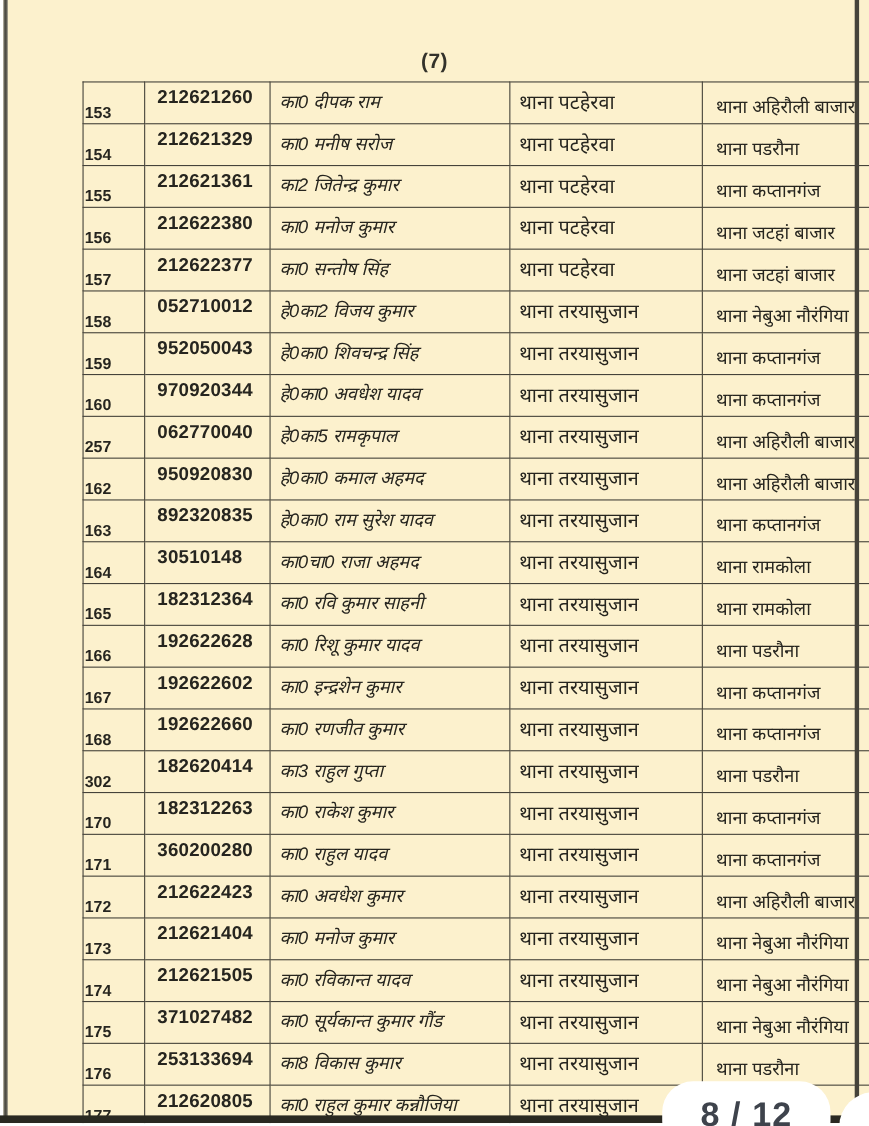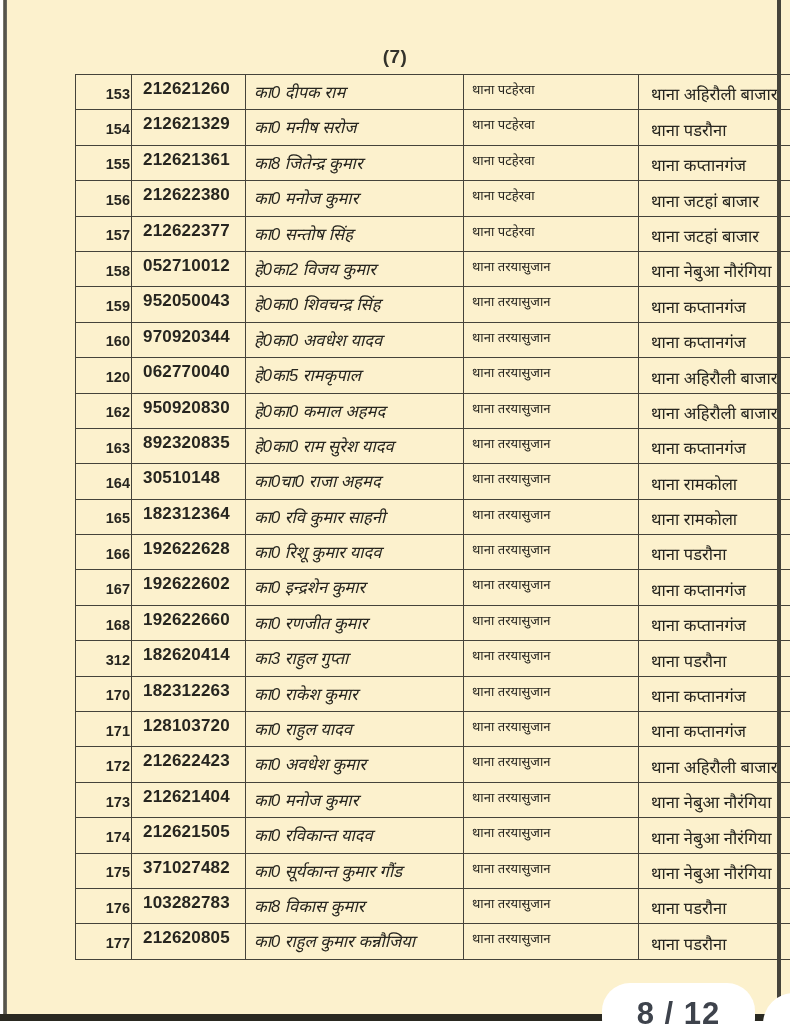--- a/index.html
+++ b/index.html
@@ -23,24 +23,24 @@
 
   table.roster{
     position:absolute;left:75px;top:74px;width:693px;height:886px;
     border-collapse:collapse;table-layout:fixed;
   }
   table.roster td{
     border:1.6px solid #45433a;
     color:#26251f;overflow:hidden;white-space:nowrap;
   }
   table.roster tr{height:35.4px;}
-  td.c0{width:53px;text-align:right;font-weight:bold;font-size:14.5px;vertical-align:middle;padding-top:4px;}
+  td.c0{width:53px;text-align:left;font-weight:bold;font-size:14.5px;vertical-align:middle;padding-top:20px;}
   td.c1{width:102px;font-weight:bold;font-size:17px;vertical-align:top;padding:4px 0 0 11px;letter-spacing:0.2px;}
   td.c2{width:209px;font-size:16.5px;vertical-align:top;padding:5px 0 0 8px;font-style:italic;}
-  td.c3{width:166px;font-size:13px;vertical-align:top;padding:5px 0 0 8px;}
+  td.c3{width:166px;font-size:18px;vertical-align:top;padding:5px 0 0 8px;}
   td.c4{width:163px;font-size:16.5px;vertical-align:bottom;padding:0 0 4px 12px;}
 
   .page-pill{
     position:absolute;left:602px;top:983px;width:153px;height:64px;
     background:#ffffff;border-radius:28px;z-index:5;
     display:flex;justify-content:center;align-items:flex-start;
   }
   .page-pill span{
     margin-top:13px;font-size:31px;font-weight:600;color:#3e434c;letter-spacing:1px;
   }
@@ -68,21 +68,21 @@
         <tr>
           <td class="c0">154</td>
           <td class="c1">212621329</td>
           <td class="c2">का0 मनीष सरोज</td>
           <td class="c3">थाना पटहेरवा</td>
           <td class="c4">थाना पडरौना</td>
         </tr>
         <tr>
           <td class="c0">155</td>
           <td class="c1">212621361</td>
-          <td class="c2">का8 जितेन्द्र कुमार</td>
+          <td class="c2">का2 जितेन्द्र कुमार</td>
           <td class="c3">थाना पटहेरवा</td>
           <td class="c4">थाना कप्तानगंज</td>
         </tr>
         <tr>
           <td class="c0">156</td>
           <td class="c1">212622380</td>
           <td class="c2">का0 मनोज कुमार</td>
           <td class="c3">थाना पटहेरवा</td>
           <td class="c4">थाना जटहां बाजार</td>
         </tr>
@@ -108,21 +108,21 @@
           <td class="c4">थाना कप्तानगंज</td>
         </tr>
         <tr>
           <td class="c0">160</td>
           <td class="c1">970920344</td>
           <td class="c2">हे0का0 अवधेश यादव</td>
           <td class="c3">थाना तरयासुजान</td>
           <td class="c4">थाना कप्तानगंज</td>
         </tr>
         <tr>
-          <td class="c0">120</td>
+          <td class="c0">257</td>
           <td class="c1">062770040</td>
           <td class="c2">हे0का5 रामकृपाल</td>
           <td class="c3">थाना तरयासुजान</td>
           <td class="c4">थाना अहिरौली बाजार</td>
         </tr>
         <tr>
           <td class="c0">162</td>
           <td class="c1">950920830</td>
           <td class="c2">हे0का0 कमाल अहमद</td>
           <td class="c3">थाना तरयासुजान</td>
@@ -164,36 +164,36 @@
           <td class="c4">थाना कप्तानगंज</td>
         </tr>
         <tr>
           <td class="c0">168</td>
           <td class="c1">192622660</td>
           <td class="c2">का0 रणजीत कुमार</td>
           <td class="c3">थाना तरयासुजान</td>
           <td class="c4">थाना कप्तानगंज</td>
         </tr>
         <tr>
-          <td class="c0">312</td>
+          <td class="c0">302</td>
           <td class="c1">182620414</td>
           <td class="c2">का3 राहुल गुप्ता</td>
           <td class="c3">थाना तरयासुजान</td>
           <td class="c4">थाना पडरौना</td>
         </tr>
         <tr>
           <td class="c0">170</td>
           <td class="c1">182312263</td>
           <td class="c2">का0 राकेश कुमार</td>
           <td class="c3">थाना तरयासुजान</td>
           <td class="c4">थाना कप्तानगंज</td>
         </tr>
         <tr>
           <td class="c0">171</td>
-          <td class="c1">128103720</td>
+          <td class="c1">360200280</td>
           <td class="c2">का0 राहुल यादव</td>
           <td class="c3">थाना तरयासुजान</td>
           <td class="c4">थाना कप्तानगंज</td>
         </tr>
         <tr>
           <td class="c0">172</td>
           <td class="c1">212622423</td>
           <td class="c2">का0 अवधेश कुमार</td>
           <td class="c3">थाना तरयासुजान</td>
           <td class="c4">थाना अहिरौली बाजार</td>
@@ -214,21 +214,21 @@
         </tr>
         <tr>
           <td class="c0">175</td>
           <td class="c1">371027482</td>
           <td class="c2">का0 सूर्यकान्त कुमार गौंड</td>
           <td class="c3">थाना तरयासुजान</td>
           <td class="c4">थाना नेबुआ नौरंगिया</td>
         </tr>
         <tr>
           <td class="c0">176</td>
-          <td class="c1">103282783</td>
+          <td class="c1">253133694</td>
           <td class="c2">का8 विकास कुमार</td>
           <td class="c3">थाना तरयासुजान</td>
           <td class="c4">थाना पडरौना</td>
         </tr>
         <tr>
           <td class="c0">177</td>
           <td class="c1">212620805</td>
           <td class="c2">का0 राहुल कुमार कन्नौजिया</td>
           <td class="c3">थाना तरयासुजान</td>
           <td class="c4">थाना पडरौना</td>

